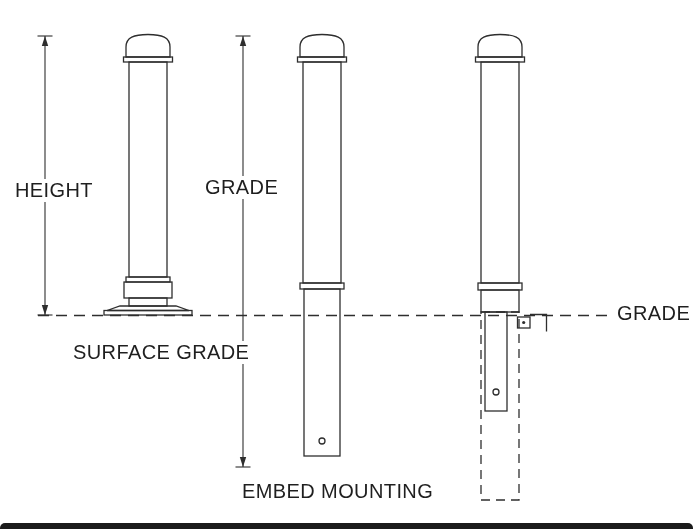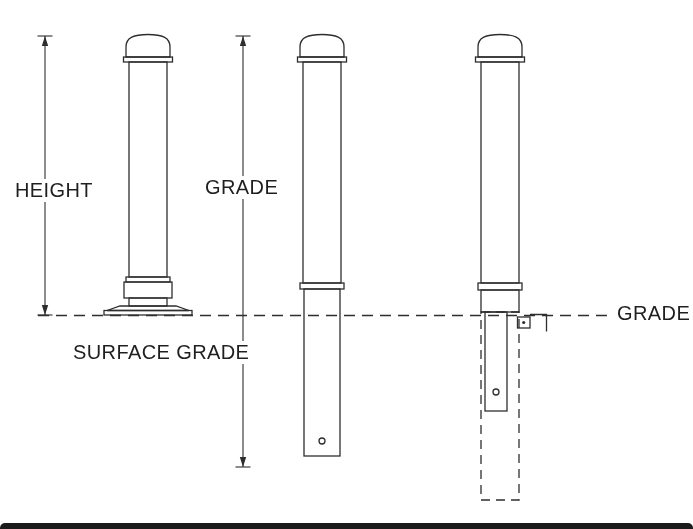--- a/index.html
+++ b/index.html
@@ -91,17 +91,18 @@
       <polygon class="fill" points="243,467 239.8,457 246.2,457"></polygon>
     </g>
   </svg>
 
   <div class="lbl" style="left:12px;top:179px;">HEIGHT</div>
 
   <div class="lbl" style="left:202px;top:176px;">GRADE</div>
 
   <div class="lbl" style="left:70px;top:341px;">SURFACE GRADE</div>
 
+  <div class="lbl" style="left:239px;top:480px;">EMBED MOUNTING</div>
 
   <div class="lbl" style="left:614px;top:302px;">GRADE</div>
 
   <div class="footer-bar"></div>
 </div>
 
 </body></html>

